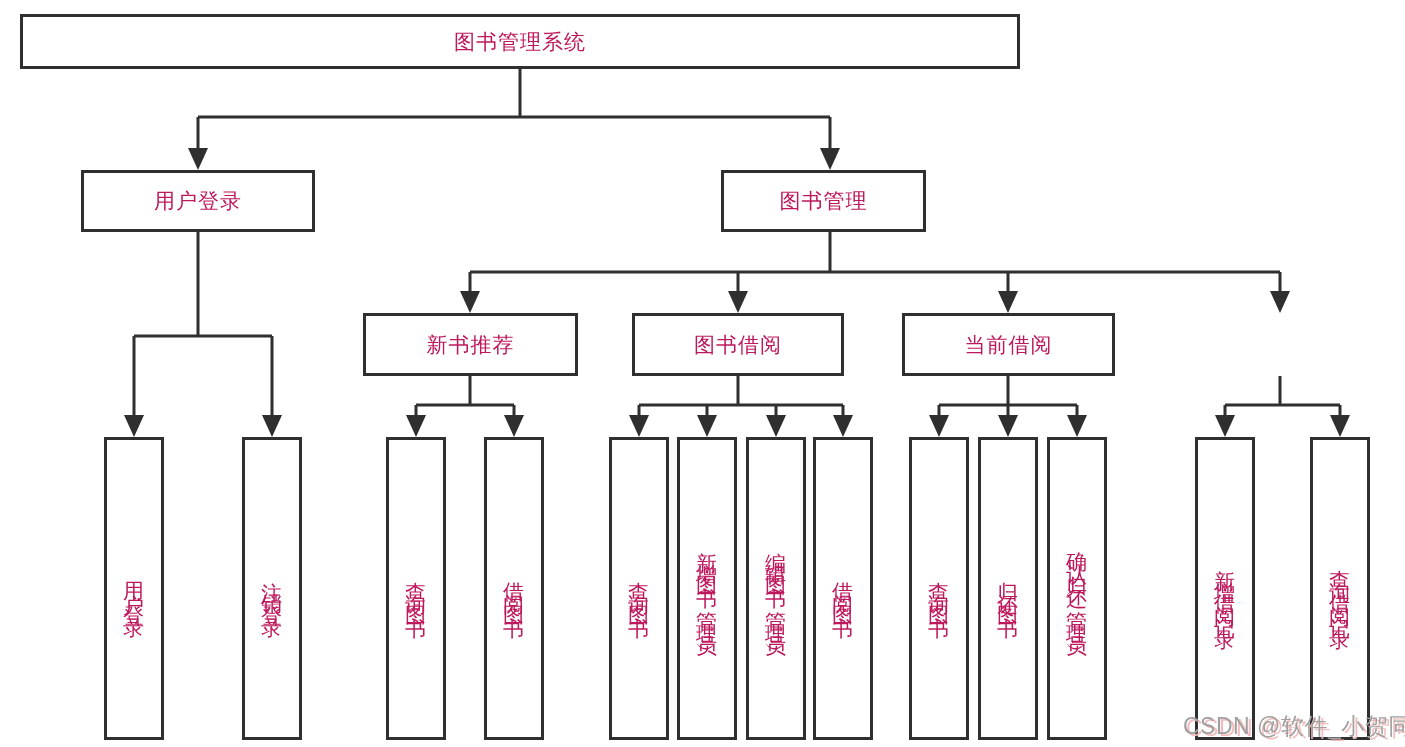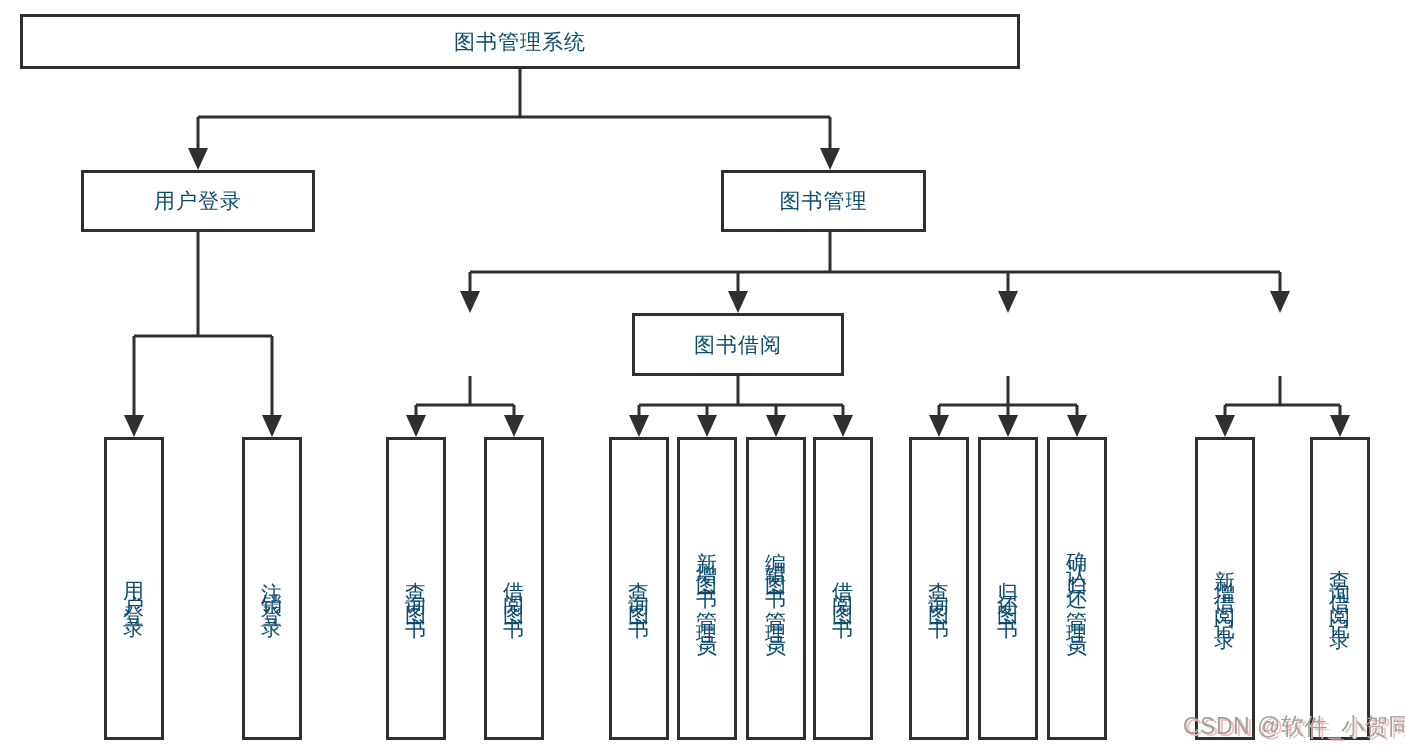--- a/index.html
+++ b/index.html
@@ -4,21 +4,21 @@
 <style>
   html,body{margin:0;padding:0;background:#ffffff;}
   .canvas{
     position:relative;width:1405px;height:747px;background:#ffffff;overflow:hidden;
     font-family:"Liberation Sans","DejaVu Sans",sans-serif;color:#1c1c1c;
   }
   .wires{position:absolute;left:0;top:0;z-index:0;}
   .node{
     position:absolute;box-sizing:border-box;background:#ffffff;
     border:3px solid #2f2f2f;display:flex;align-items:center;justify-content:center;
-    z-index:1;font-size:21px;letter-spacing:1px;color:#0c4a6e;
+    z-index:1;font-size:21px;letter-spacing:1px;color:#be185d;
   }
   .root{left:20px;top:14px;width:1000px;height:55px;}
   .lvl2{top:170px;height:62px;}
   .lvl3{top:313px;height:63px;}
   .leaf{
     top:437px;width:60px;height:303px;
     writing-mode:vertical-rl;text-orientation:mixed;
     letter-spacing:12px;font-size:21px;line-height:1;
   }
   .watermark{
@@ -78,21 +78,23 @@
       <polygon points="1215,415 1235,415 1225,437"></polygon>
       <polygon points="1330,415 1350,415 1340,437"></polygon>
     </g>
   </svg>
 
   <div class="node root">图书管理系统</div>
 
   <div class="node lvl2" style="left:81px;width:234px;">用户登录</div>
   <div class="node lvl2" style="left:721px;width:205px;">图书管理</div>
 
+  <div class="node lvl3" style="left:363px;width:215px;">新书推荐</div>
   <div class="node lvl3" style="left:632px;width:212px;font-family:Liberation Mono, monospace;">图书借阅</div>
+  <div class="node lvl3" style="left:902px;width:213px;">当前借阅</div>
 
   <div class="node leaf" style="left:104px;">用户登录</div>
   <div class="node leaf" style="left:242px;">注销登录</div>
 
   <div class="node leaf" style="left:386px;">查询图书</div>
   <div class="node leaf" style="left:484px;">借阅图书</div>
 
   <div class="node leaf" style="left:609px;">查询图书</div>
   <div class="node leaf" style="left:677px;">新增图书（管理员）</div>
   <div class="node leaf" style="left:746px;">编辑图书（管理员）</div>

